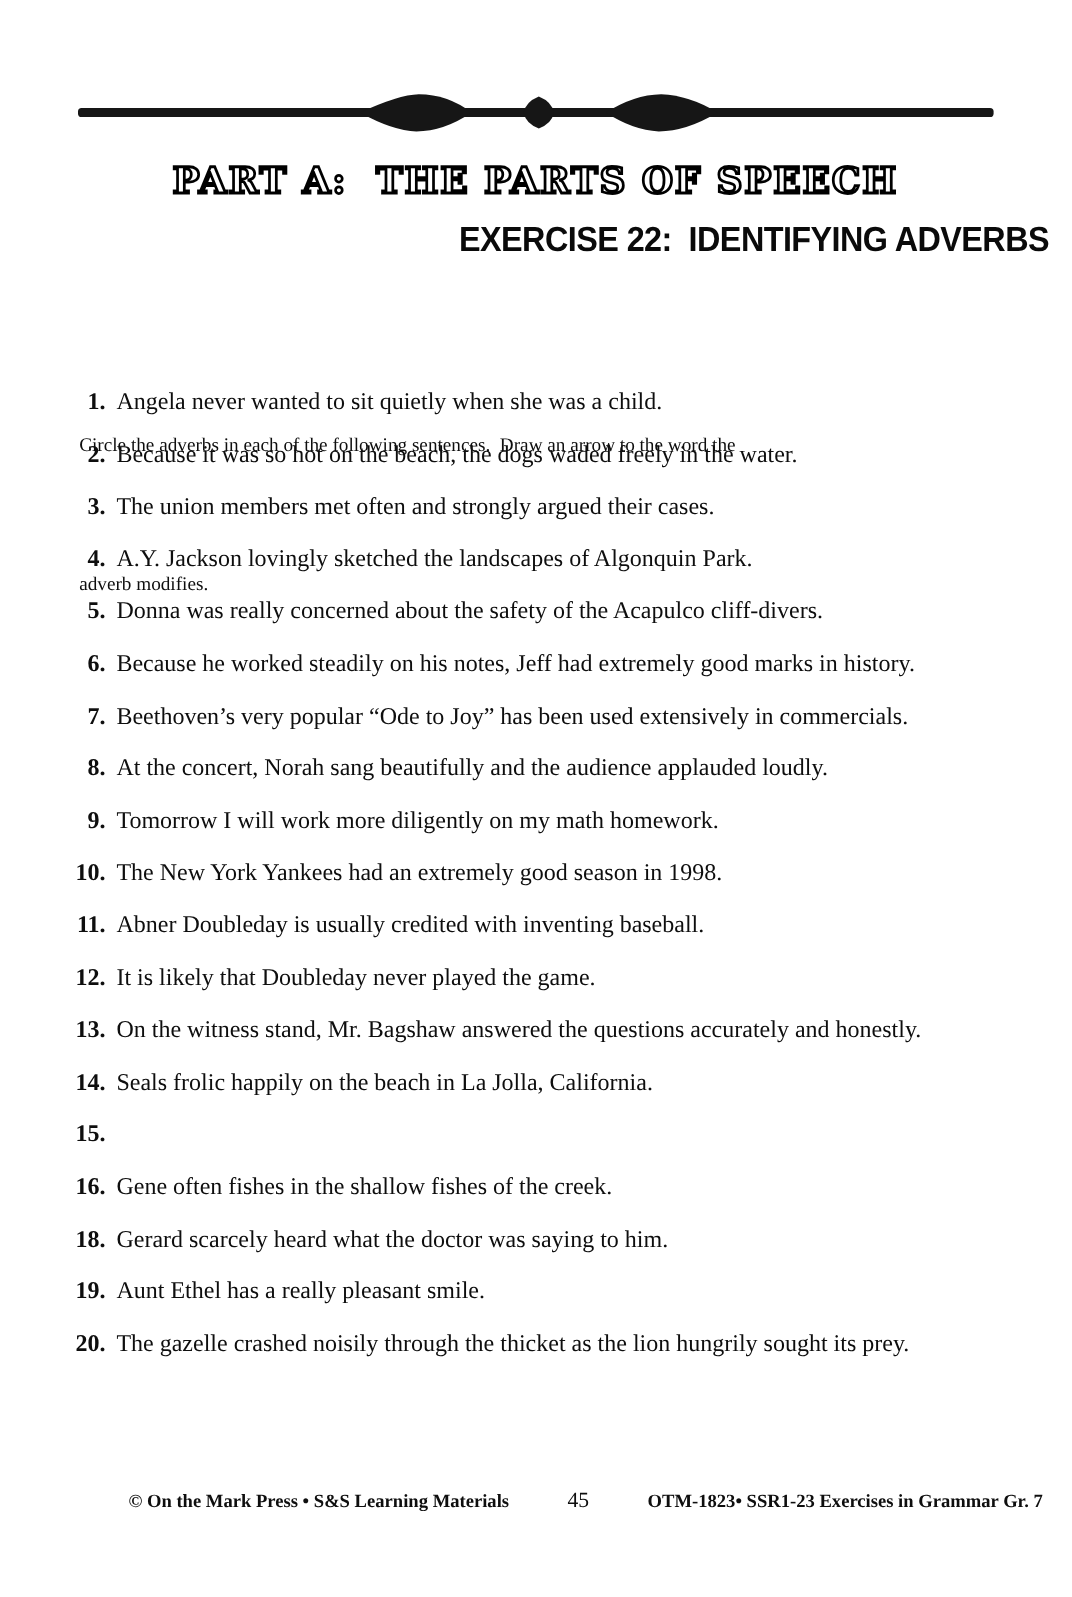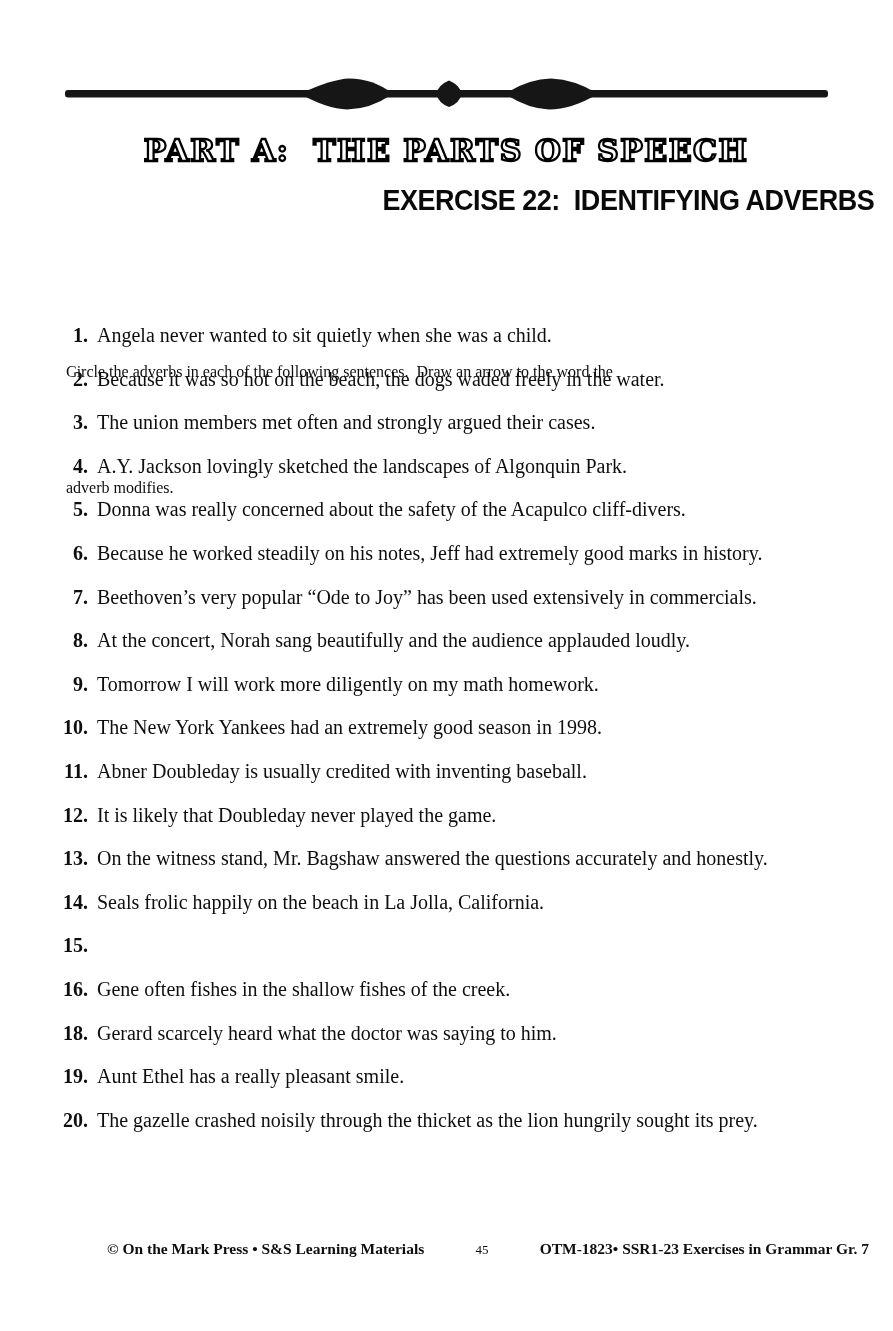--- a/index.html
+++ b/index.html
@@ -31,21 +31,21 @@
     width:38px;flex:0 0 38px;text-align:right;font-weight:bold;
   }
   .sentence-row .txt{margin-left:9px;white-space:nowrap;}
   .page-footer{
     position:absolute;top:1240px;left:66px;width:762px;
     display:flex;justify-content:space-between;align-items:baseline;margin-left:41px;
   }
   .page-footer .left,.page-footer .right{
     font-weight:bold;font-size:15.5px;
   }
-  .page-footer .pagenum{font-size:13px;}
+  .page-footer .pagenum{font-size:18px;}
 </style>
 </head>
 <body>
 
 <div class="page">
 
   <svg class="divider" viewBox="0 0 893 40" aria-hidden="true">
     <rect x="65" y="15" width="763" height="7.5" rx="3" fill="#161616"></rect>
     <path d="M300 18.8 Q332 4 349 3.5 Q373 3.5 393 18.8 Q370 34.5 347 34.5 Q327 34 300 18.8 Z" fill="#161616"></path>
     <path d="M449 5.5 Q460 10 461.5 18.8 Q460 28 449 32 Q438 28 436.5 18.8 Q438 10 449 5.5 Z" fill="#161616"></path>

